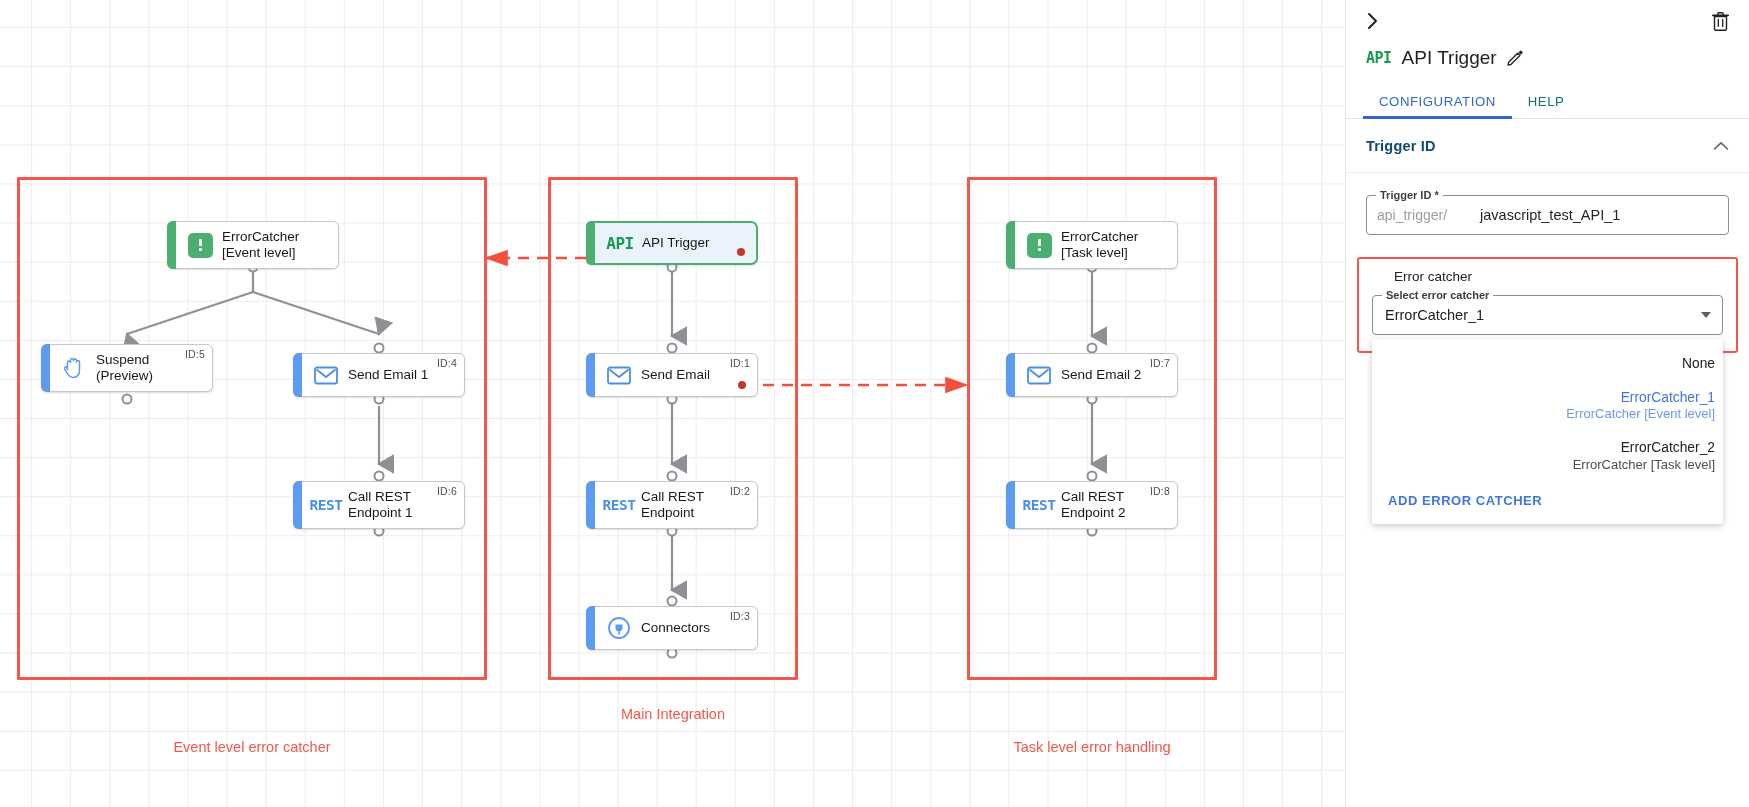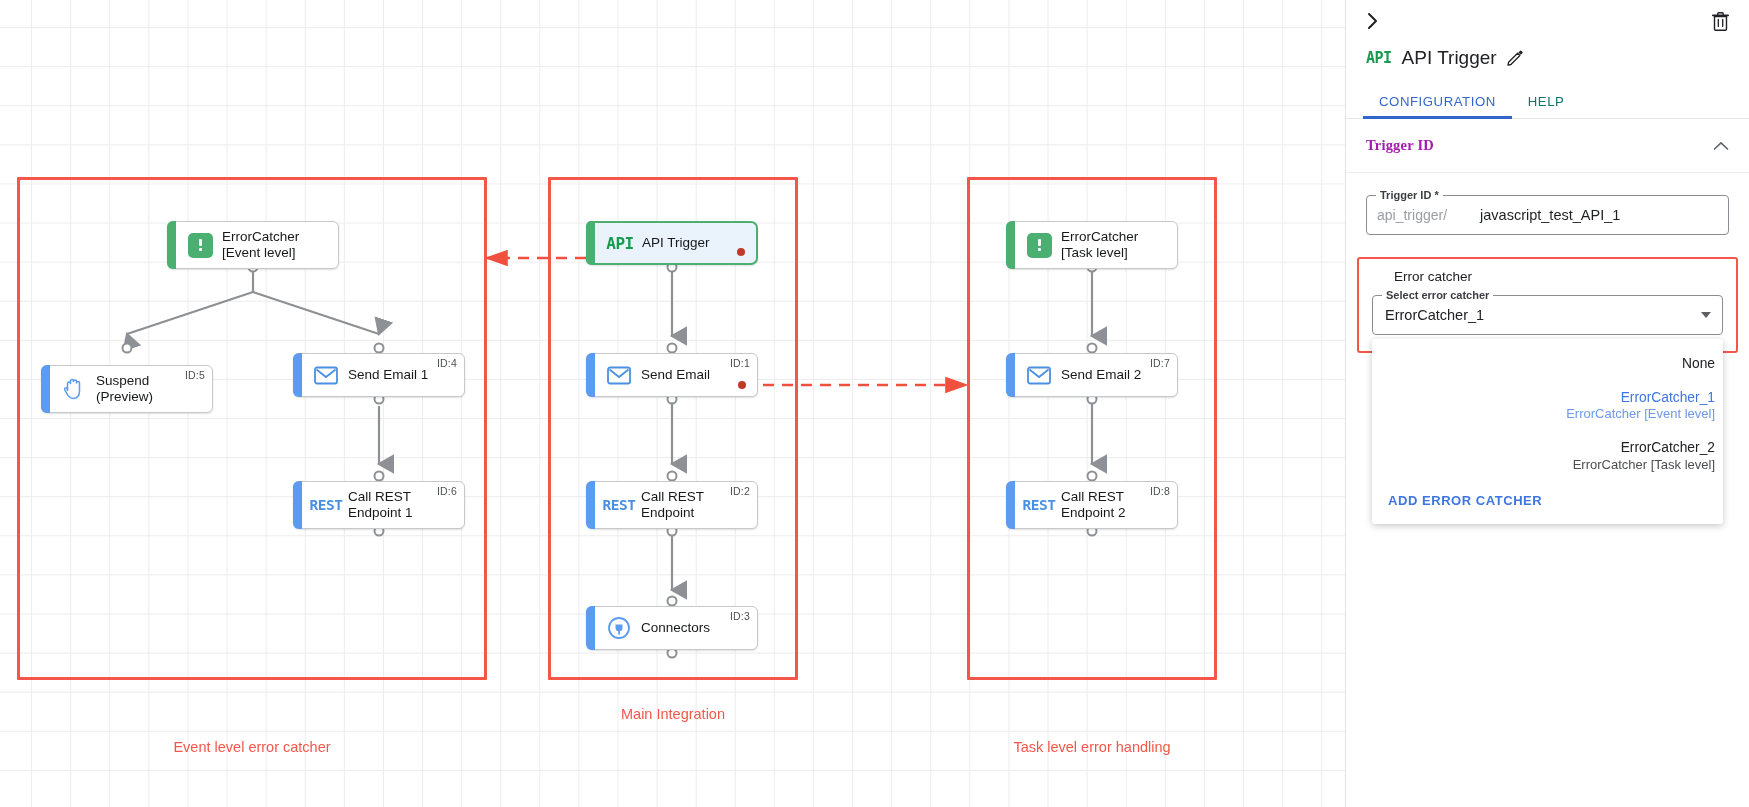--- a/index.html
+++ b/index.html
@@ -173,21 +173,21 @@
   .tab.active::after {
     content:""; position:absolute; left:0; right:0; bottom:-1px;
     height: 3px; background: #3366cc;
   }
   .section-head {
     display:flex; align-items:center; justify-content: space-between;
     padding: 0 20px; height: 54px;
     border-bottom: 1px solid #eceded;
     cursor: pointer;
   }
-  .section-head .st { font-size: 14.5px; font-weight: 700; color: #a21caf; letter-spacing: .2px; font-family: Liberation Serif, serif;}
+  .section-head .st { font-size: 14.5px; font-weight: 700; color: #0c4a6e; letter-spacing: .2px;}
   .section-body { padding: 22px 20px 8px 20px; }
 
   .outlined {
     position: relative;
     height: 40px;
     border: 1px solid #8a8d91;
     border-radius: 4px;
     display: flex; align-items: center;
     padding: 0 10px;
     background: #fff;
@@ -325,21 +325,21 @@
           <svg width="13" height="14" viewBox="0 0 13 14">
               <rect x="5" y="1" width="3" height="7" rx="1" fill="#fff"></rect>
               <rect x="5" y="10" width="3" height="3" rx="1" fill="#fff"></rect>
             </svg>
         </span>
       </span>
       <span class="label">ErrorCatcher
 [Event level]</span>
     </div>
 
-    <div class="node tall" style="left:41px; top:365px; width:172px;">
+    <div class="node tall" style="left:41px; top:344px; width:172px;">
       <span class="bar"></span>
       <span class="icon-wrap">
         <svg width="22" height="24" viewBox="0 0 22 24">
           <path d="M4.5 13.5 V6.5 a1.5 1.5 0 0 1 3 0 V4 a1.5 1.5 0 0 1 3 0 v.5 a1.5 1.5 0 0 1 3 0 V6 a1.5 1.5 0 0 1 3 0 v8.5 c0 4-2.5 7-6 7 -4 0-5.5-2.5-7-5.5 l-1.8-3.2 a1.4 1.4 0 0 1 2.2-1.6 Z" fill="#ffffff" stroke="#5b9bf1" stroke-width="1.5" stroke-linejoin="round"></path>
         </svg>
       </span>
       <span class="label">Suspend
 (Preview)</span>
       <span class="idtag">ID:5</span>
     </div>

